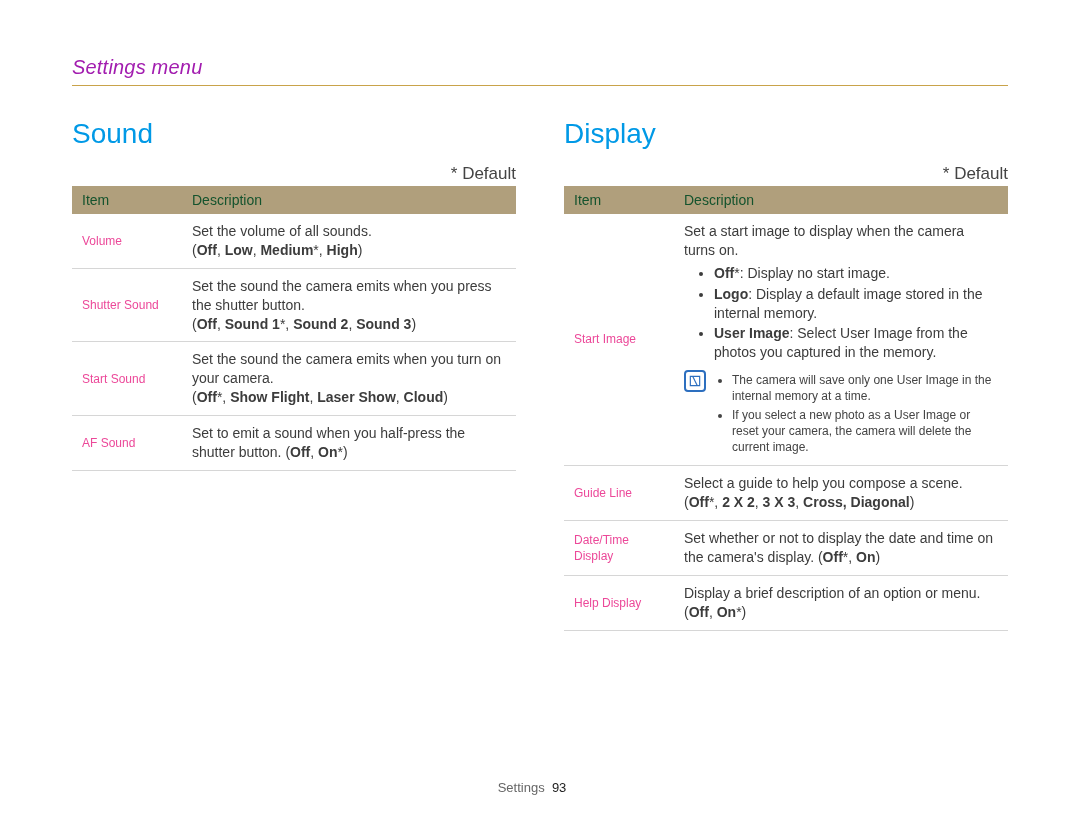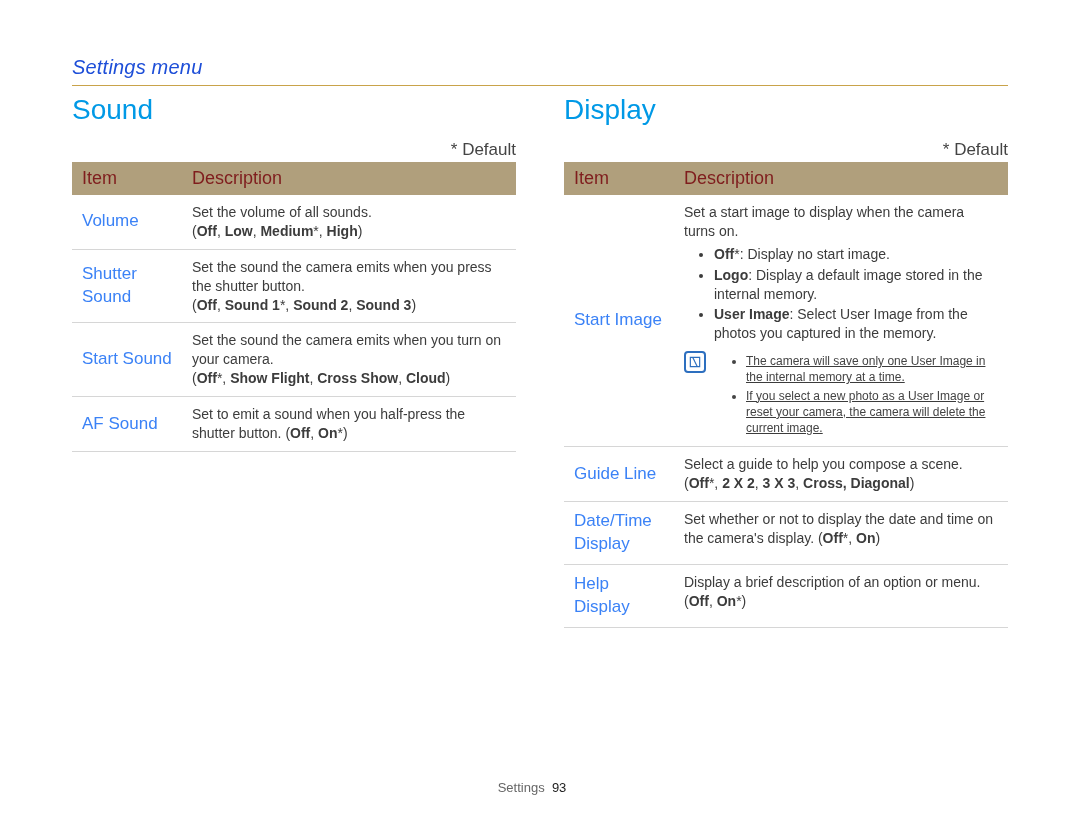--- a/index.html
+++ b/index.html
@@ -12,25 +12,25 @@
     font-size:14px;
     position:relative;
     background:#fff;
   }
   .page {
     padding: 56px 72px 0 72px;
   }
   .breadcrumb {
     font-style: italic;
     font-size:20px;
-    color:#1d4ed8;
+    color:#a21caf;
     font-weight:300;
     border-bottom:1px solid #c9a34a;
     padding-bottom:6px;
-    margin-bottom:2px;
+    margin-bottom:26px;
     letter-spacing:0.2px;
   }
   .columns {
     display:flex;
     gap:48px;
   }
   .col {
     flex:1 1 0;
     min-width:0;
   }
@@ -46,51 +46,50 @@
     color:#444;
     margin-bottom:2px;
   }
   table.settings {
     width:100%;
     border-collapse:collapse;
     font-size:14px;
   }
   table.settings thead th {
     background:#b09f7c;
-    color:#7f1d1d;
+    color:#14532d;
     font-weight:400;
     text-align:left;
     padding:6px 10px;
-    font-size:18px;
+    font-size:14px;
   }
   table.settings thead th:first-child { width:110px; }
   table.settings tbody td {
     border-bottom:1px solid #d6d6d6;
     padding:8px 10px;
     vertical-align:top;
     line-height:1.35;
   }
   table.settings tbody td.item {
-    font-size:17px;
-    color:#3b82f6;
+    font-size:12px;
+    color:#ec4899;
     vertical-align:middle;
     white-space:normal;
   }
   .opts { font-weight:400; }
   .opts b { font-weight:700; }
   ul.bullets {
     margin:4px 0 4px 0;
     padding-left:18px;
   }
   ul.bullets li { margin:2px 12px; }
   .note-box {
     display:flex;
-    gap:24px;
+    gap:10px;
     margin-top:8px;
-    text-decoration:underline;
   }
   .note-icon {
     width:22px; height:22px;
     border:2px solid #2d6fbf;
     border-radius:4px;
     color:#2d6fbf;
     display:flex;
     align-items:center;
     justify-content:center;
     font-size:14px;
@@ -137,21 +136,21 @@
             <tr>
               <td class="item">Volume</td>
               <td><span>Set the volume of all sounds.</span><br><span class="opts">(<b>Off</b>, <b>Low</b>, <b>Medium</b>*, <b>High</b>)</span></td>
             </tr>
             <tr>
               <td class="item">Shutter Sound</td>
               <td><span>Set the sound the camera emits when you press the shutter button.</span><br><span class="opts">(<b>Off</b>, <b>Sound 1</b>*, <b>Sound 2</b>, <b>Sound 3</b>)</span></td>
             </tr>
             <tr>
               <td class="item">Start Sound</td>
-              <td><span>Set the sound the camera emits when you turn on your camera.</span><br><span class="opts">(<b>Off</b>*, <b>Show Flight</b>, <b>Cross Show</b>, <b>Cloud</b>)</span></td>
+              <td><span>Set the sound the camera emits when you turn on your camera.</span><br><span class="opts">(<b>Off</b>*, <b>Show Flight</b>, <b>Laser Show</b>, <b>Cloud</b>)</span></td>
             </tr>
             <tr>
               <td class="item">AF Sound</td>
               <td><span>Set to emit a sound when you half-press the shutter button. (<b>Off</b>, <b>On</b>*)</span></td>
             </tr>
           </tbody>
       </table>
     </div>
 
     <div class="col">

